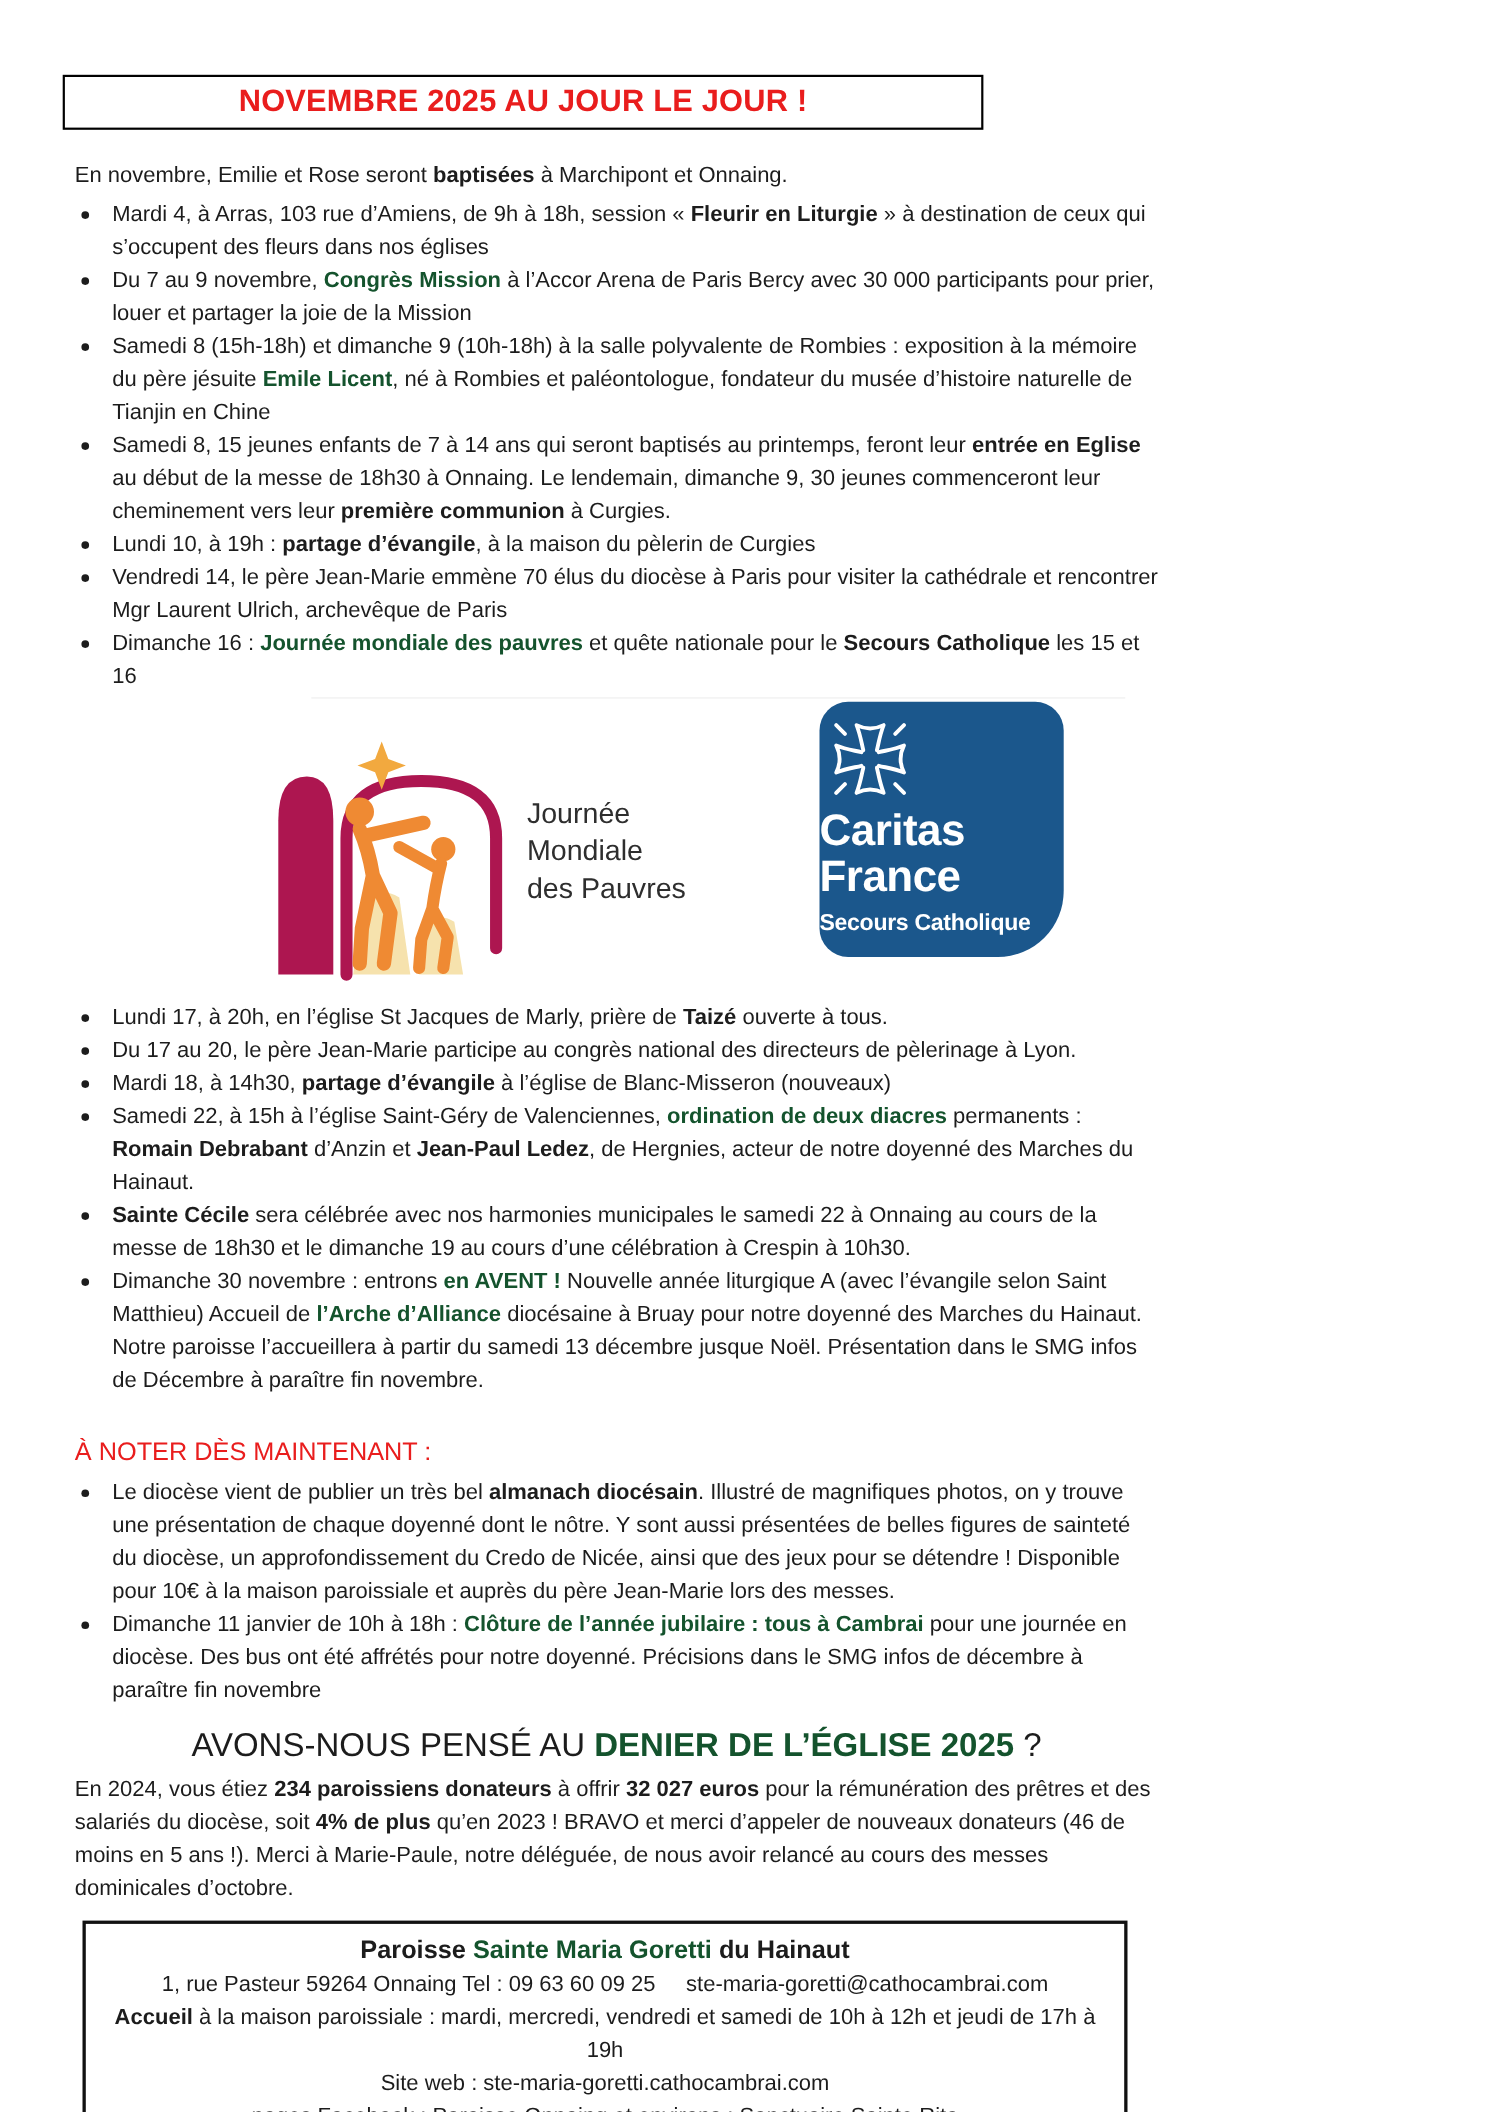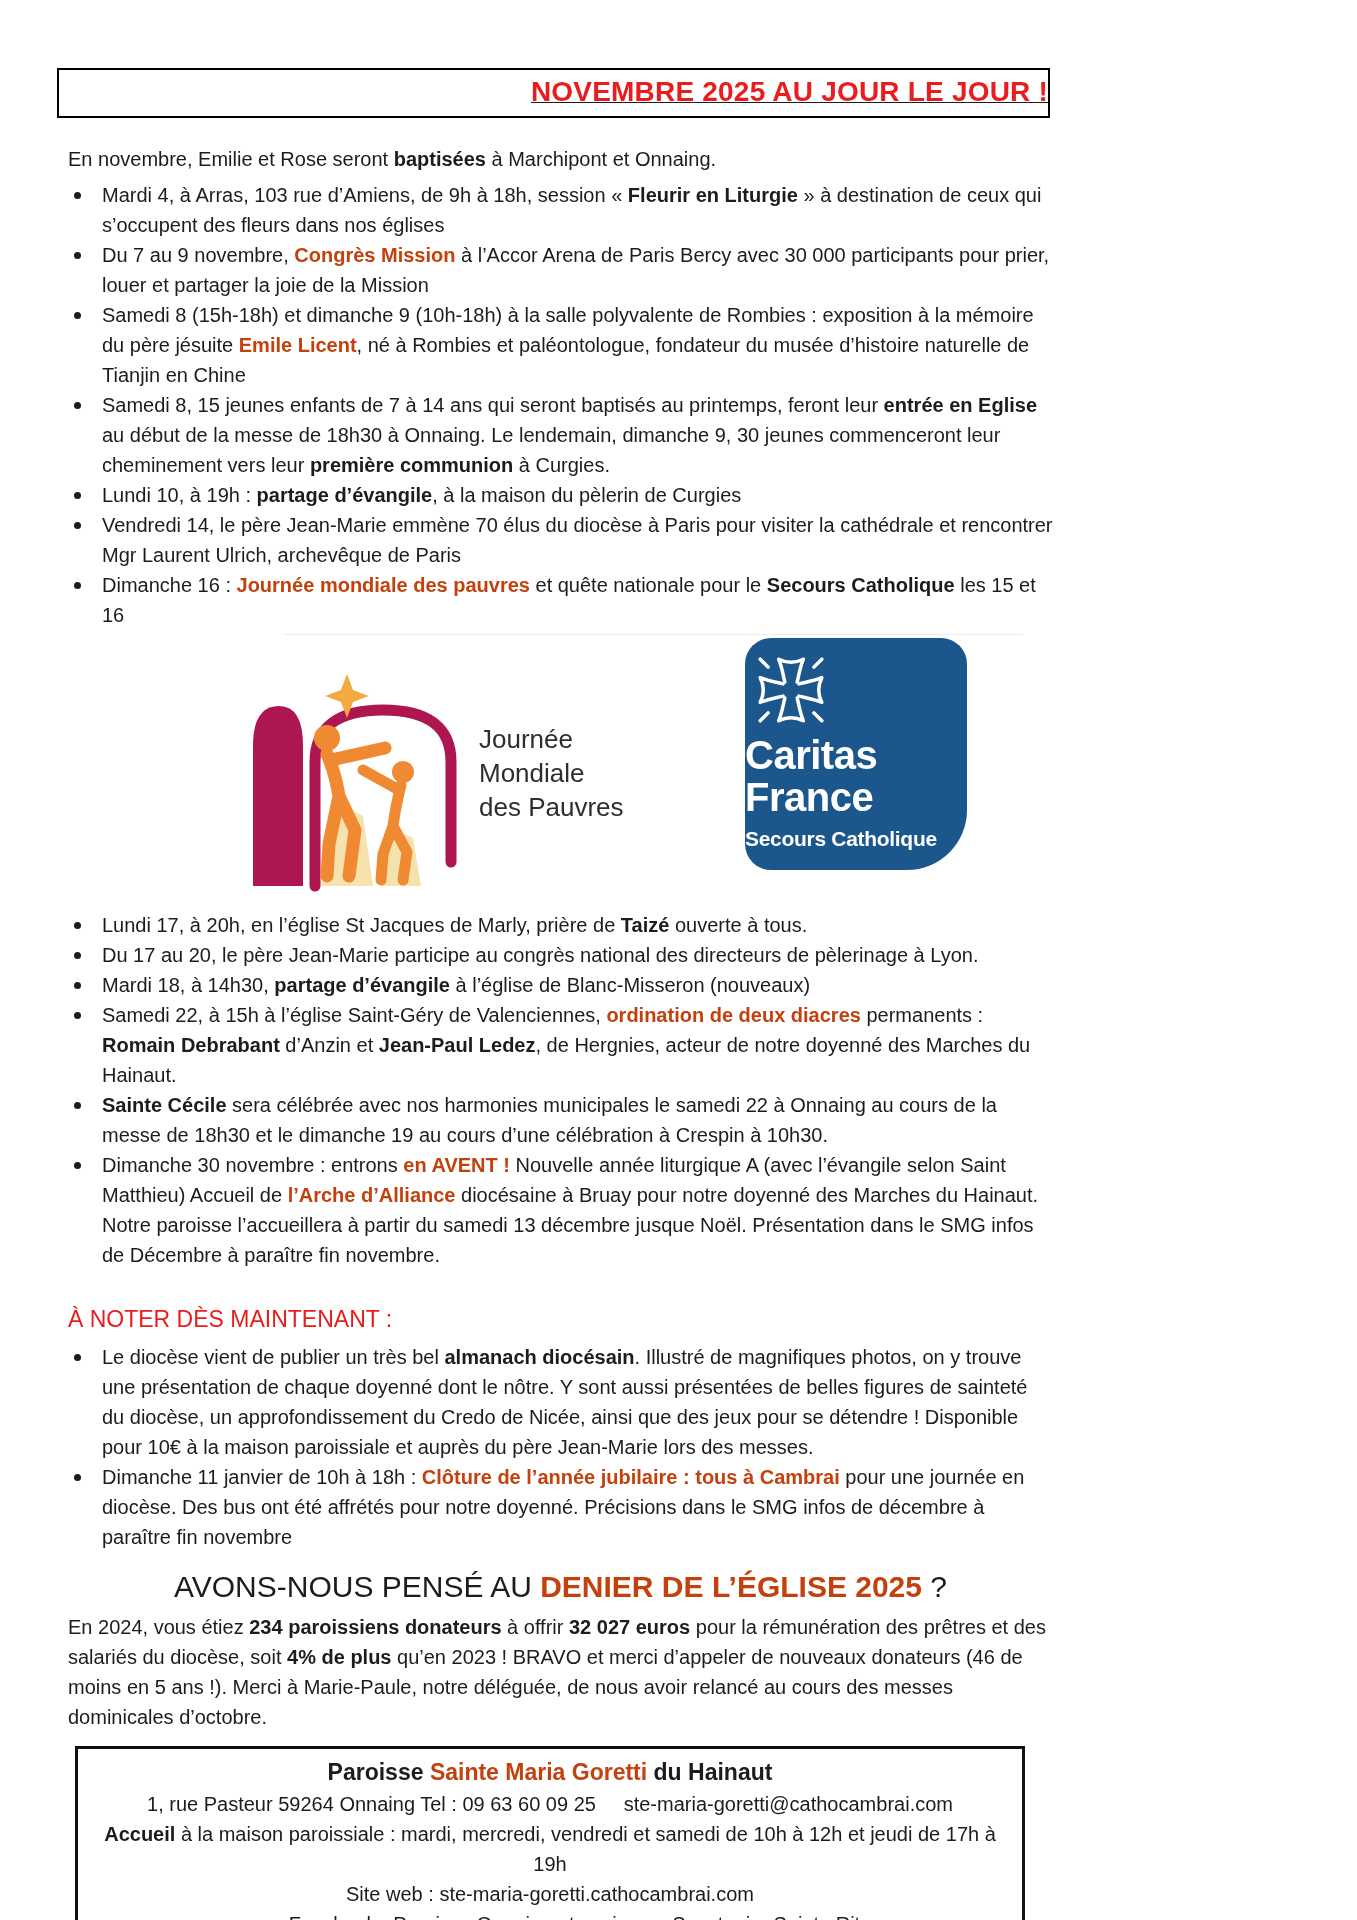--- a/index.html
+++ b/index.html
@@ -6,28 +6,27 @@
   html,body { background:#ffffff; }
   body {
     width:1357px; height:1920px; position:relative; overflow:hidden;
     font-family:"Liberation Sans", sans-serif;
     color:#1c1c1c;
   }
   .content { position:absolute; left:68px; top:68px; width:985px; }
 
   
   .b { font-weight:bold; }
-  .r { color:#c2410c; }
+  .r { color:#14532d; }
 
   .title-box {
-    margin-left:-11px; width:993px;
+    margin-left:-11px; width:837px;
     border:2px solid #000;
     padding:5px 0 7px 0;
-    text-align:right;
-    text-decoration:underline;
+    text-align:center;
   }
   .title-box .title {
     color:#e91d1d; font-weight:bold; font-size:28px; line-height:34px; letter-spacing:0.2px;
   }
 
   .intro { margin-top:26px; font-size:20px; line-height:30px; }
 
   ul.bullets { list-style:none; }
   ul.bullets li {
     position:relative; padding-left:34px;

